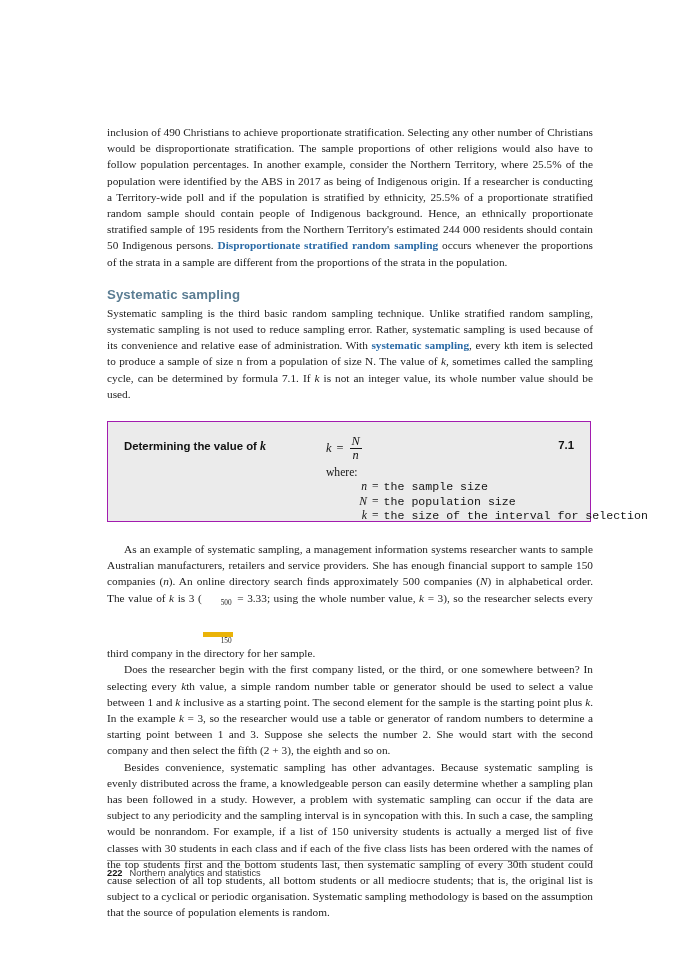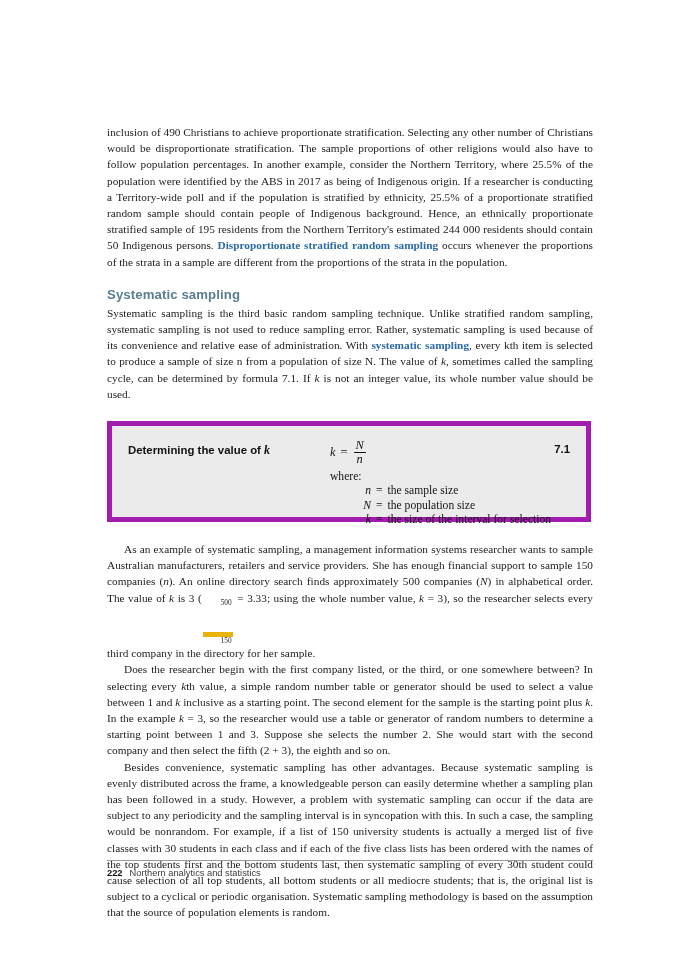--- a/index.html
+++ b/index.html
@@ -56,21 +56,21 @@
     font-family: "Liberation Sans", sans-serif;
     font-size: 13.2px;
     font-weight: bold;
     color: #5b7d93;
     letter-spacing: 0.1px;
   }
 
   
   .formula-box {
     margin: 19px 0 0 0;
-    border: 5px solid #a21caf;
+    border: 1px solid #a21caf;
     background: #ebebeb;
     width: 484px;
     height: 101px;
     box-sizing: border-box;
     position: relative;
   }
   .formula-title {
     position: absolute;
     left: 16px;
     top: 17px;
@@ -131,21 +131,21 @@
   .where-row {
     display: flex;
     line-height: 14.6px;
   }
   .where-sym {
     width: 15px;
     text-align: right;
     font-style: italic;
   }
   .where-eqs { margin: 0 5px; }
-  .where-def { white-space: nowrap; }
+  .where-def { white-space: nowrap; font-family: Liberation Mono, monospace; }
 
   
   .ifrac {
     display: inline-flex;
     flex-direction: column;
     font-size: 7.3px;
     line-height: 1.06;
     vertical-align: -3px;
     margin: 0 1px;
   }

